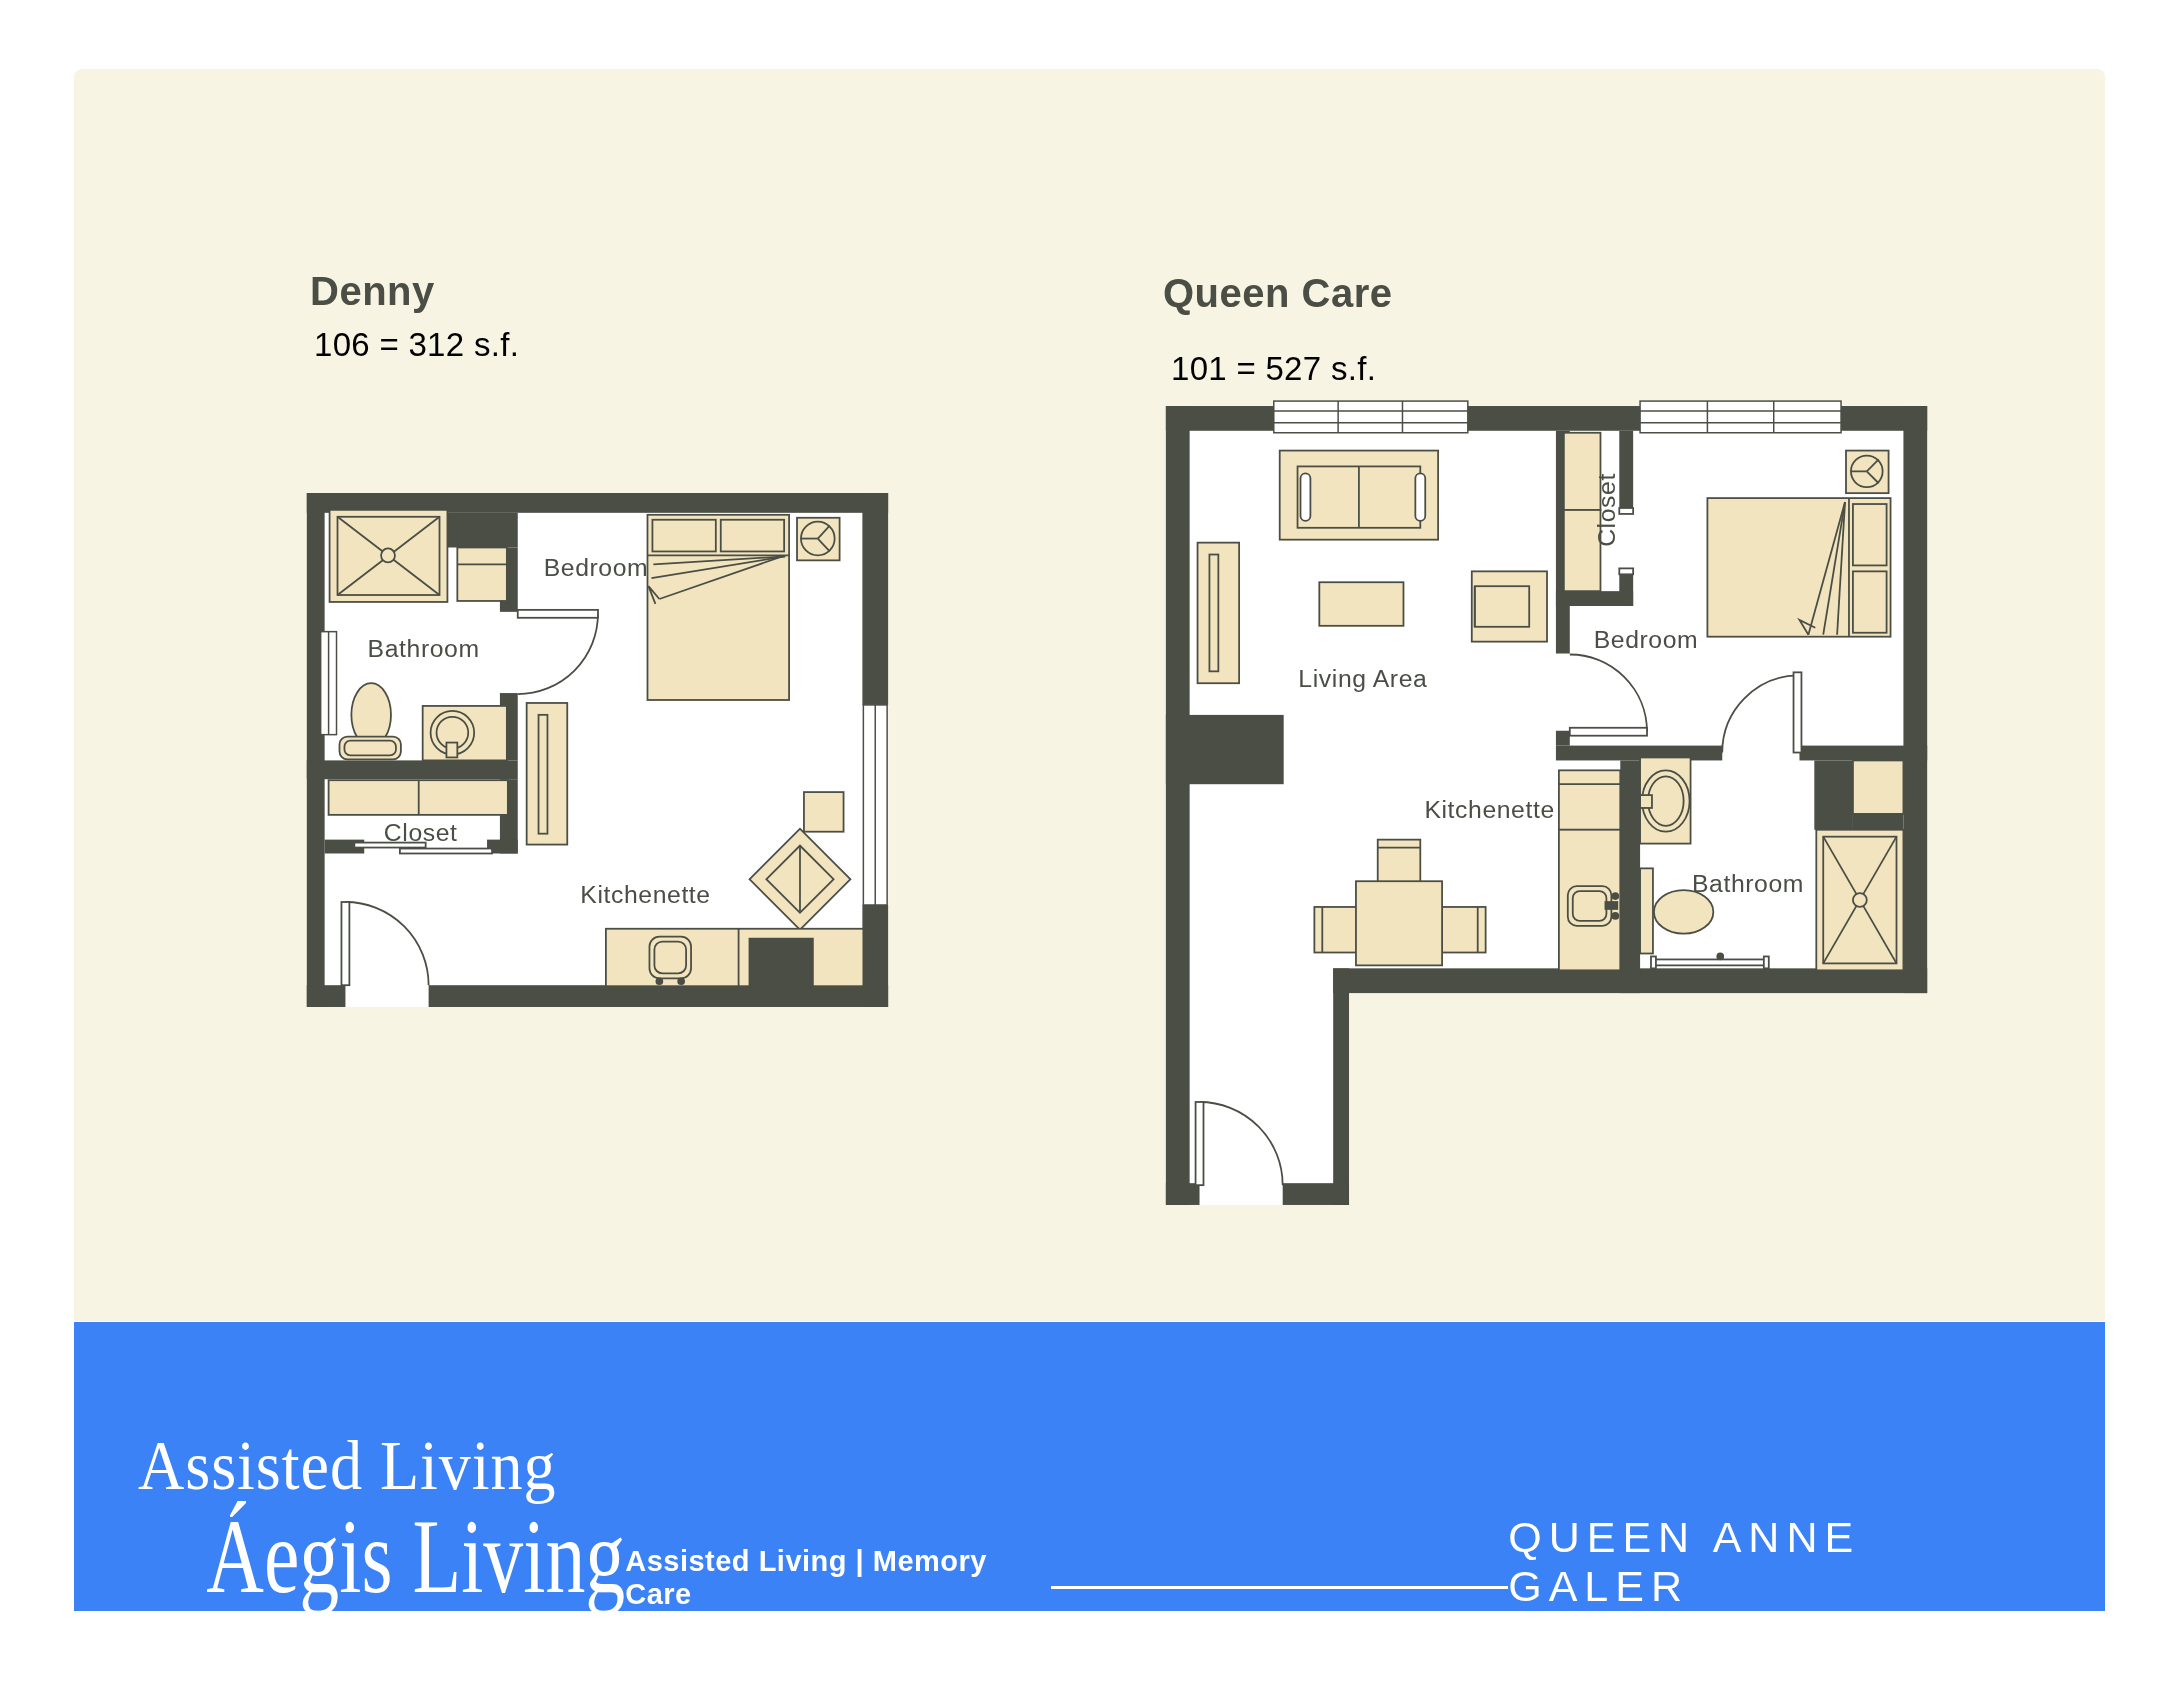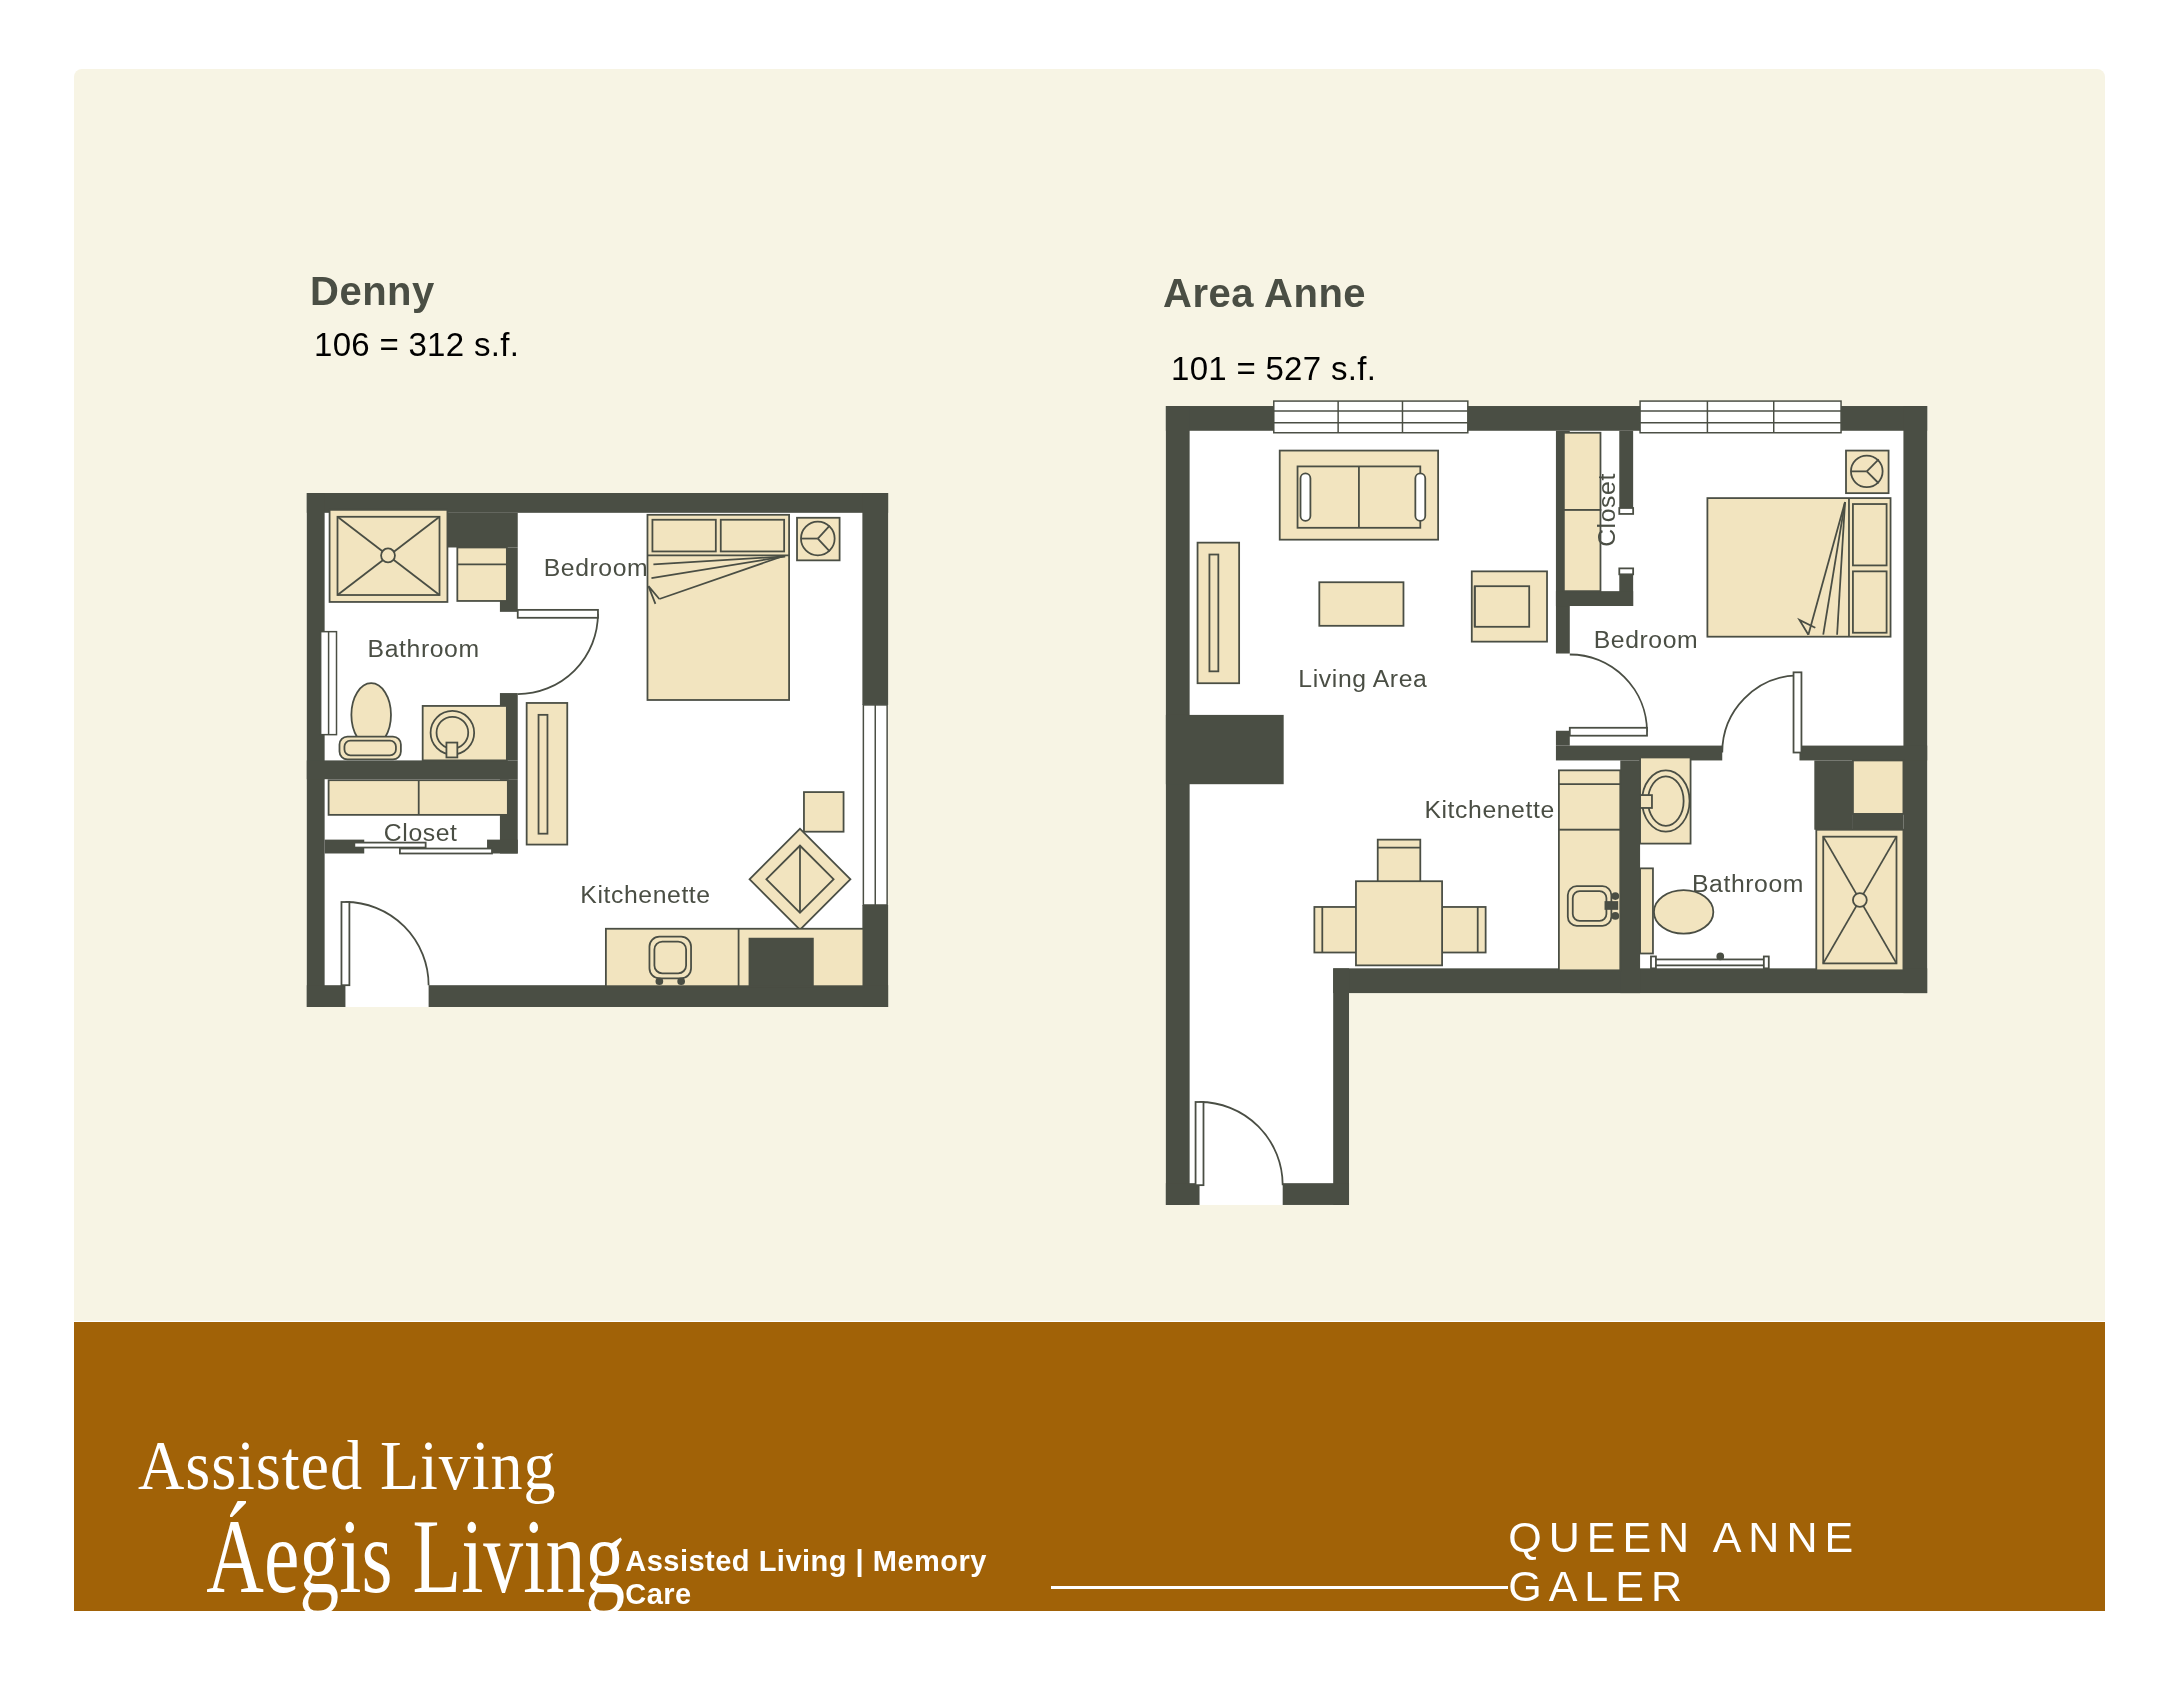--- a/index.html
+++ b/index.html
@@ -4,42 +4,42 @@
 <style>
   html,body{margin:0;padding:0;background:#ffffff;}
   .page{position:relative;width:2178px;height:1683px;background:#ffffff;overflow:hidden;
         font-family:"Liberation Sans",sans-serif;}
   .canvas{position:absolute;left:74px;top:69px;width:2031px;height:1252px;background:#f7f4e4;
           border-radius:8px 8px 0 0;}
   .plan-title{position:absolute;font-weight:bold;font-size:40px;color:#4a4e44;letter-spacing:0.5px;}
   .plan-sub{position:absolute;font-size:33px;color:#000000;letter-spacing:0.3px;}
   .plan-svg{position:absolute;}
   svg text{font-family:"Liberation Sans",sans-serif;font-size:25px;fill:#4a4e44;letter-spacing:.6px;}
-  .banner{position:absolute;left:74px;top:1322px;width:2031px;height:289px;background:#a16207;}
+  .banner{position:absolute;left:74px;top:1322px;width:2031px;height:289px;background:#3b82f6;}
   .banner-left{position:absolute;left:64px;top:0;height:100%;display:flex;align-items:center;}
   .banner-left span{color:#ffffff;font-family:"Liberation Serif",serif;font-size:69px;
         letter-spacing:1px;transform:scaleX(.93);transform-origin:left center;white-space:nowrap;}
   .logo{position:absolute;right:59px;top:0;height:100%;display:flex;
         align-items:flex-end;justify-content:center;}
   .logo-name{color:#ffffff;font-family:"Liberation Serif",serif;font-size:105px;line-height:1.0;
         transform:scaleX(.76);transform-origin:right center;white-space:nowrap;margin-bottom:2px;}
   .logo-tag{color:#ffffff;font-size:29px;font-weight:bold;letter-spacing:0.5px;margin-top:0;}
   .logo-divider{width:469px;height:3px;background:#ffffff;margin-top:22px;margin-bottom:22px;}
   .logo-community{color:#ffffff;font-size:43px;font-weight:normal;letter-spacing:7px;}
 </style>
 </head>
 <body>
 
 <div class="page">
   <div class="canvas">
 
     <div class="plan-title" style="left:236px;top:200px;">Denny</div>
     <div class="plan-sub" style="left:240px;top:257px;">106 = 312 s.f.</div>
 
-    <div class="plan-title" style="left:1089px;top:202px;">Area Anne</div>
+    <div class="plan-title" style="left:1089px;top:202px;">Queen Care</div>
     <div class="plan-sub" style="left:1097px;top:257px;margin-top:24px;">101 = 527 s.f.</div>
   </div>
 
   <svg class="plan-svg" style="left:287px;top:480px;" width="614" height="540" viewBox="290 485 620 545">
 
     <rect x="310" y="498" width="587" height="519" fill="#ffffff"></rect>
 
     <g fill="#4a4e44">
       <rect x="310" y="498" width="587" height="20"></rect>
       <rect x="310" y="498" width="18" height="519"></rect>

